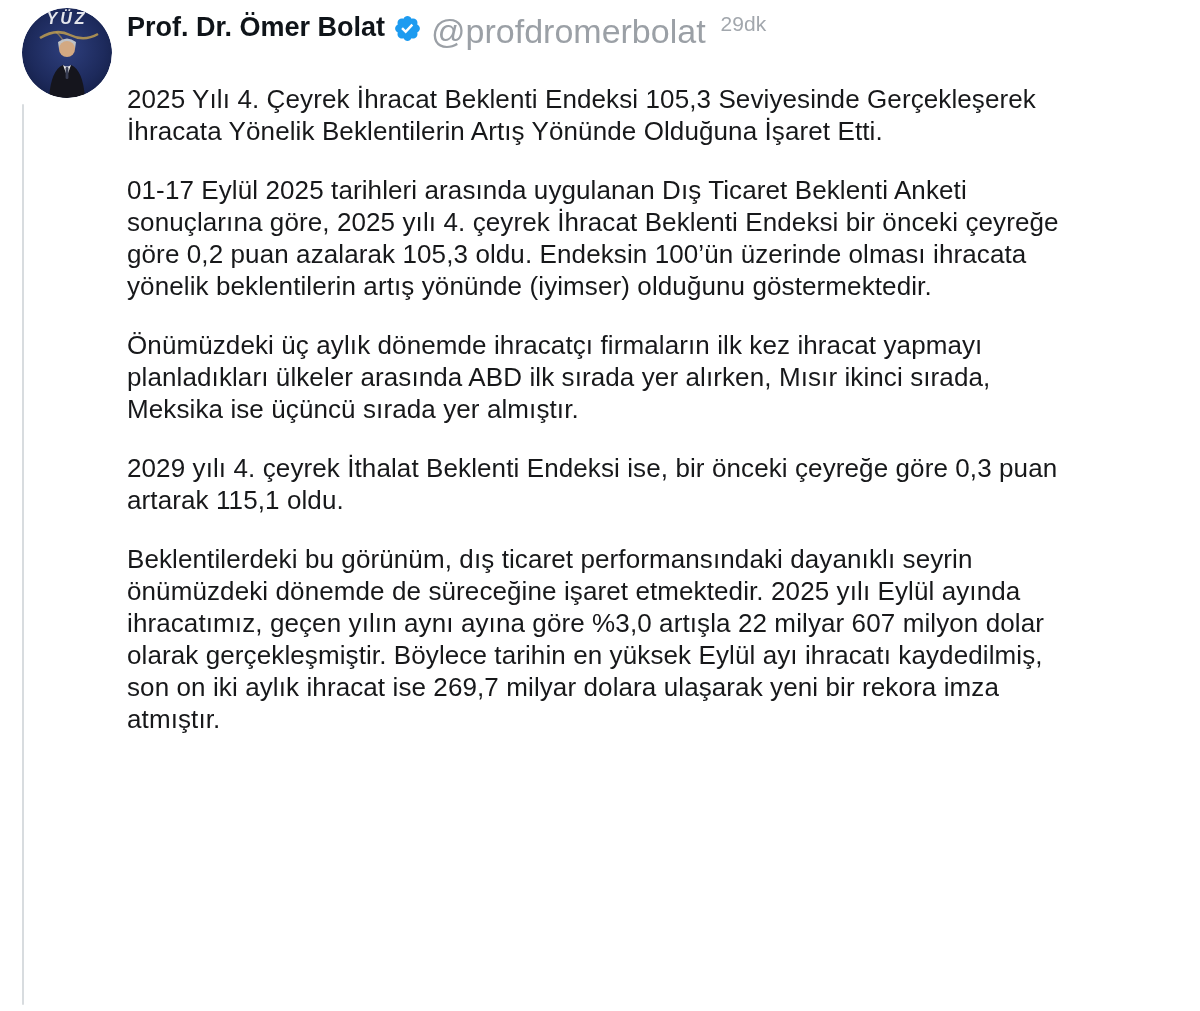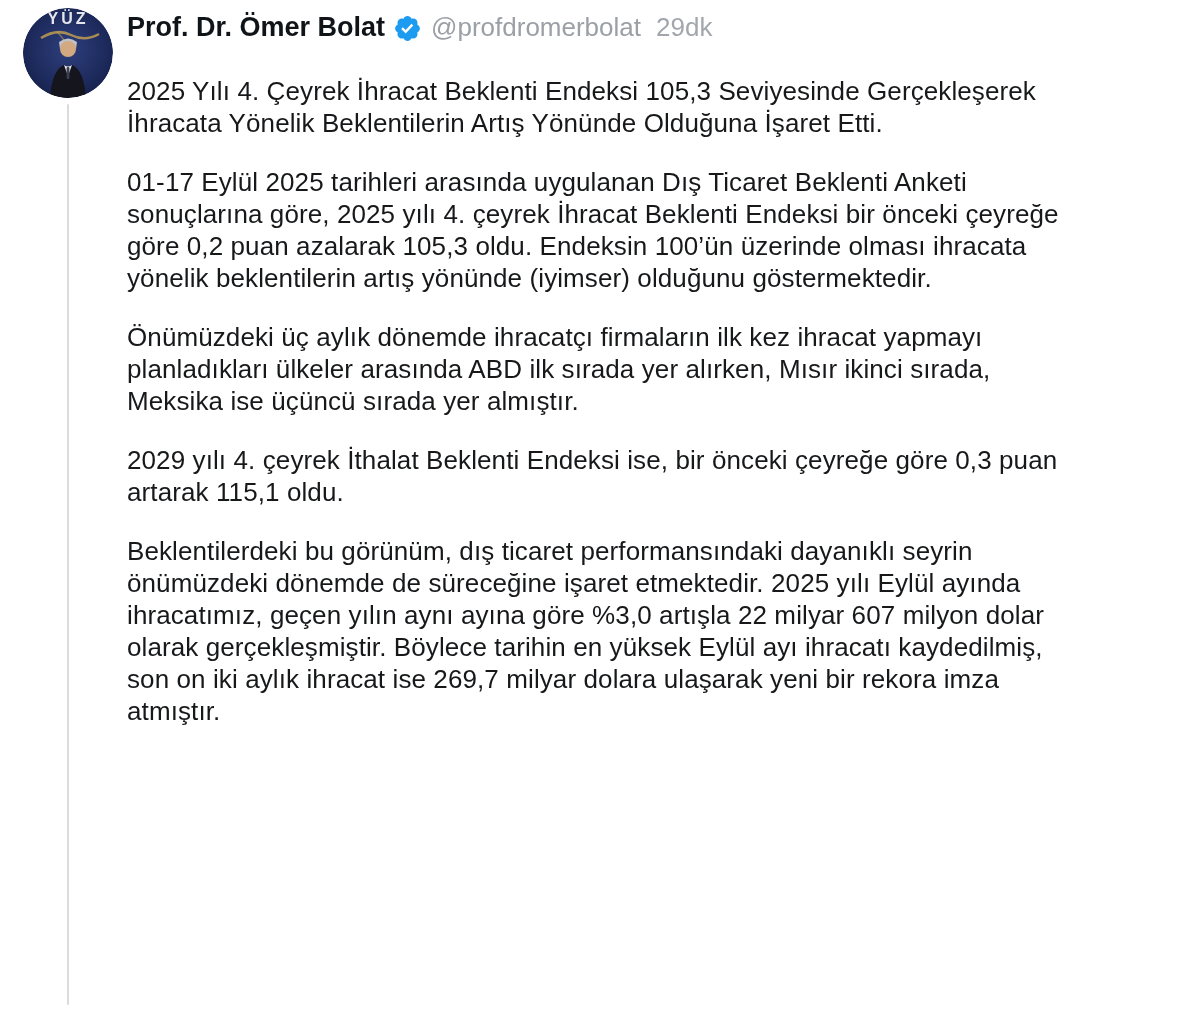--- a/index.html
+++ b/index.html
@@ -19,21 +19,22 @@
     align-items: stretch;
     width: 100%;
     height: 100%;
     padding: 8px 110px 6px 22px;
   }
   .avatar-col {
     width: 92px;
     flex-shrink: 0;
     display: flex;
     flex-direction: column;
-    align-items: center;
+    align-items: flex-start;
+    font-style: italic;
   }
   .avatar {
     width: 90px;
     height: 90px;
     border-radius: 50%;
     overflow: hidden;
     flex-shrink: 0;
     cursor: pointer;
   }
   .avatar svg { display: block; width: 100%; height: 100%; }
@@ -61,28 +62,28 @@
     cursor: pointer;
   }
   .badge {
     width: 29px;
     height: 29px;
     margin: 2px 9px 0 8px;
     flex-shrink: 0;
   }
   .badge svg { display: block; width: 100%; height: 100%; }
   .handle {
-    font-size: 26px;
+    font-size: 34px;
     font-weight: 400;
     color: #9ba0a6;
     margin-right: 15px;
     cursor: pointer;
   }
   .time {
-    font-size: 26px;
+    font-size: 21px;
     font-weight: 400;
     color: #a2a7ad;
     cursor: pointer;
   }
   .body p {
     margin: 0 0 27px;
     font-size: 26px;
     line-height: 32px;
     color: #17181a;
     letter-spacing: 0.1px;

